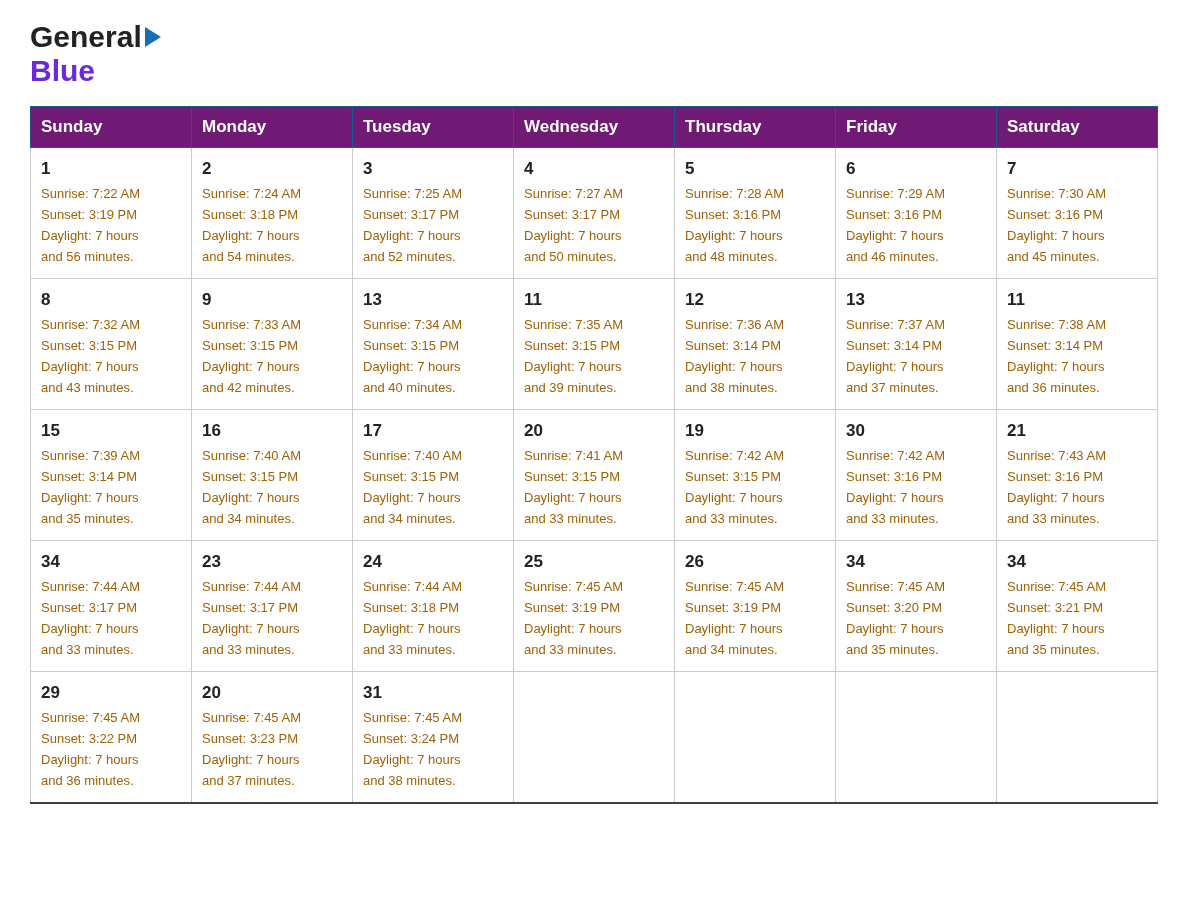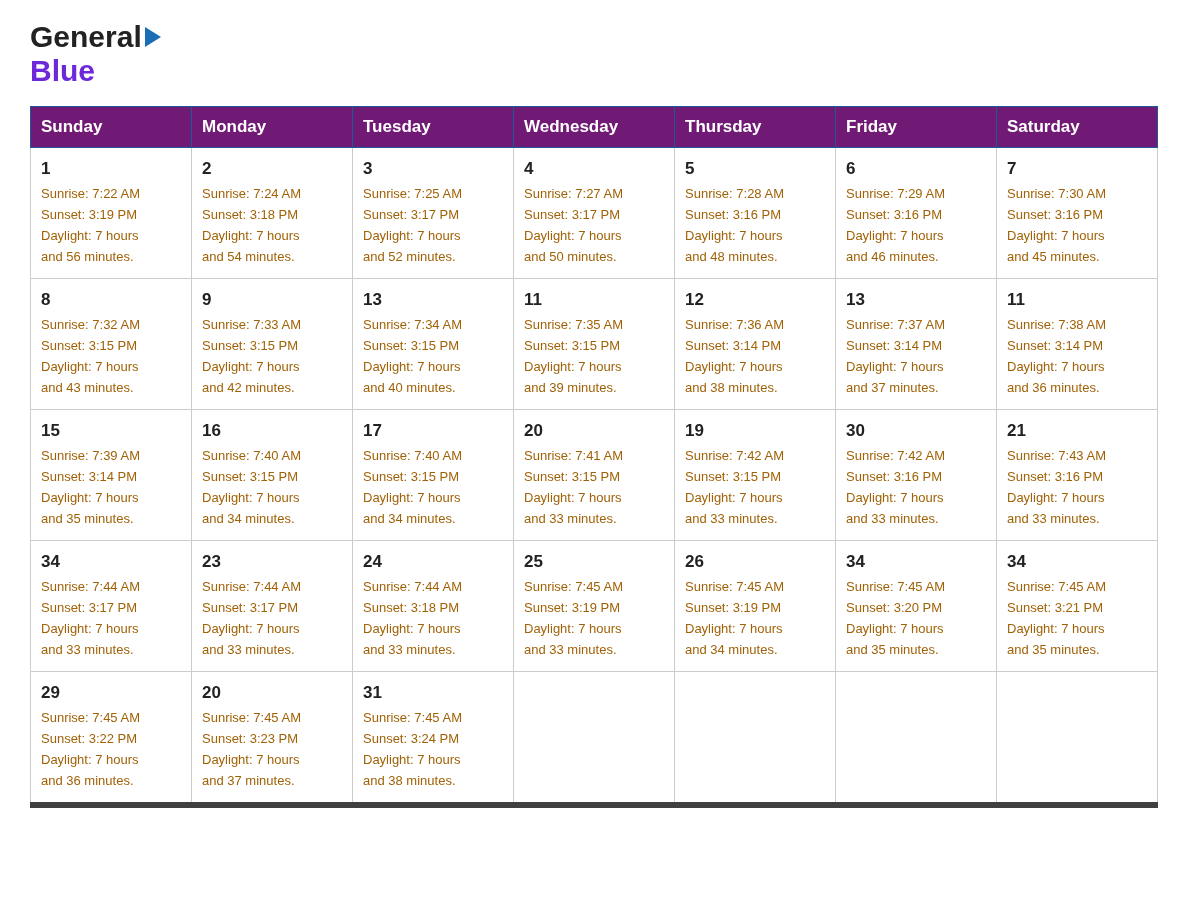--- a/index.html
+++ b/index.html
@@ -64,21 +64,21 @@
       font-weight: bold;
       display: block;
       margin-bottom: 2px;
       color: #222;
     }
     tbody tr td .day-info {
       color: #a16207;
       font-size: 13px;
     }
     tbody tr:last-child td {
-      border-bottom: 6px solid #404040;
+      border-bottom: 2px solid #404040;
       margin-left: 28px;
     }
     .logo-row {
       display: flex;
       align-items: center;
       gap: 0;
     }
     .logo-general {
       font-size: 30px;
       font-weight: bold;

